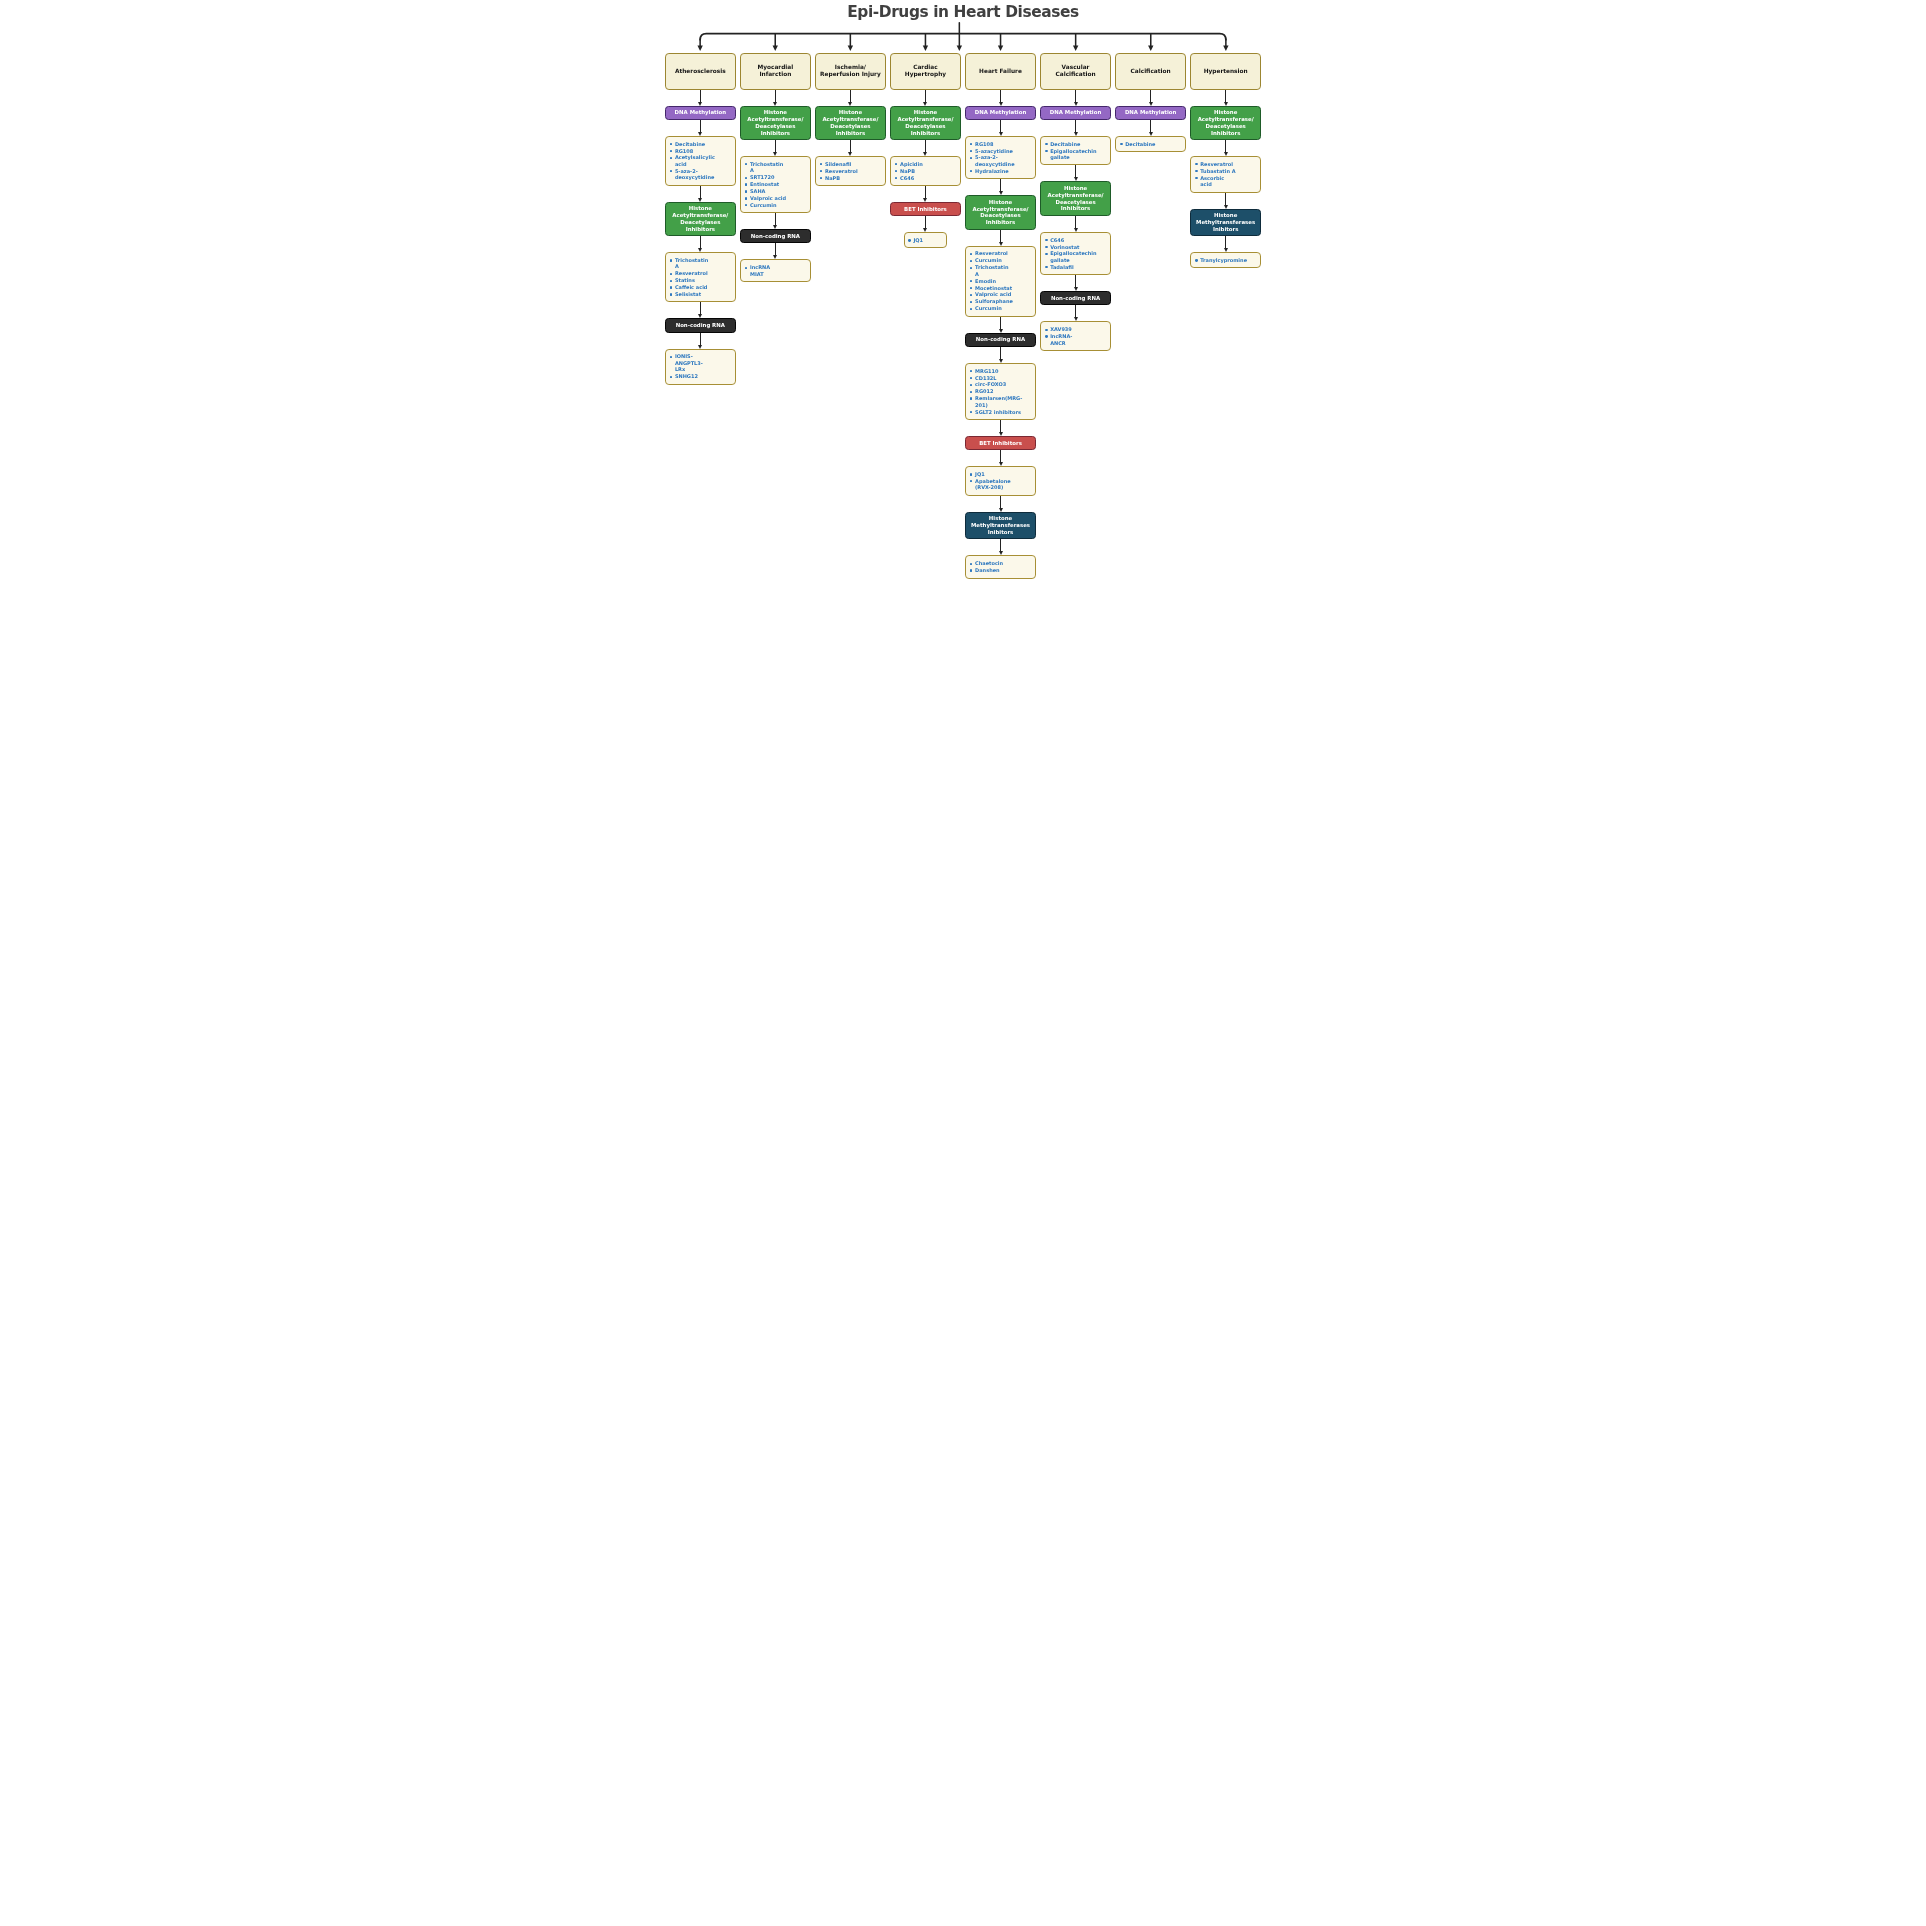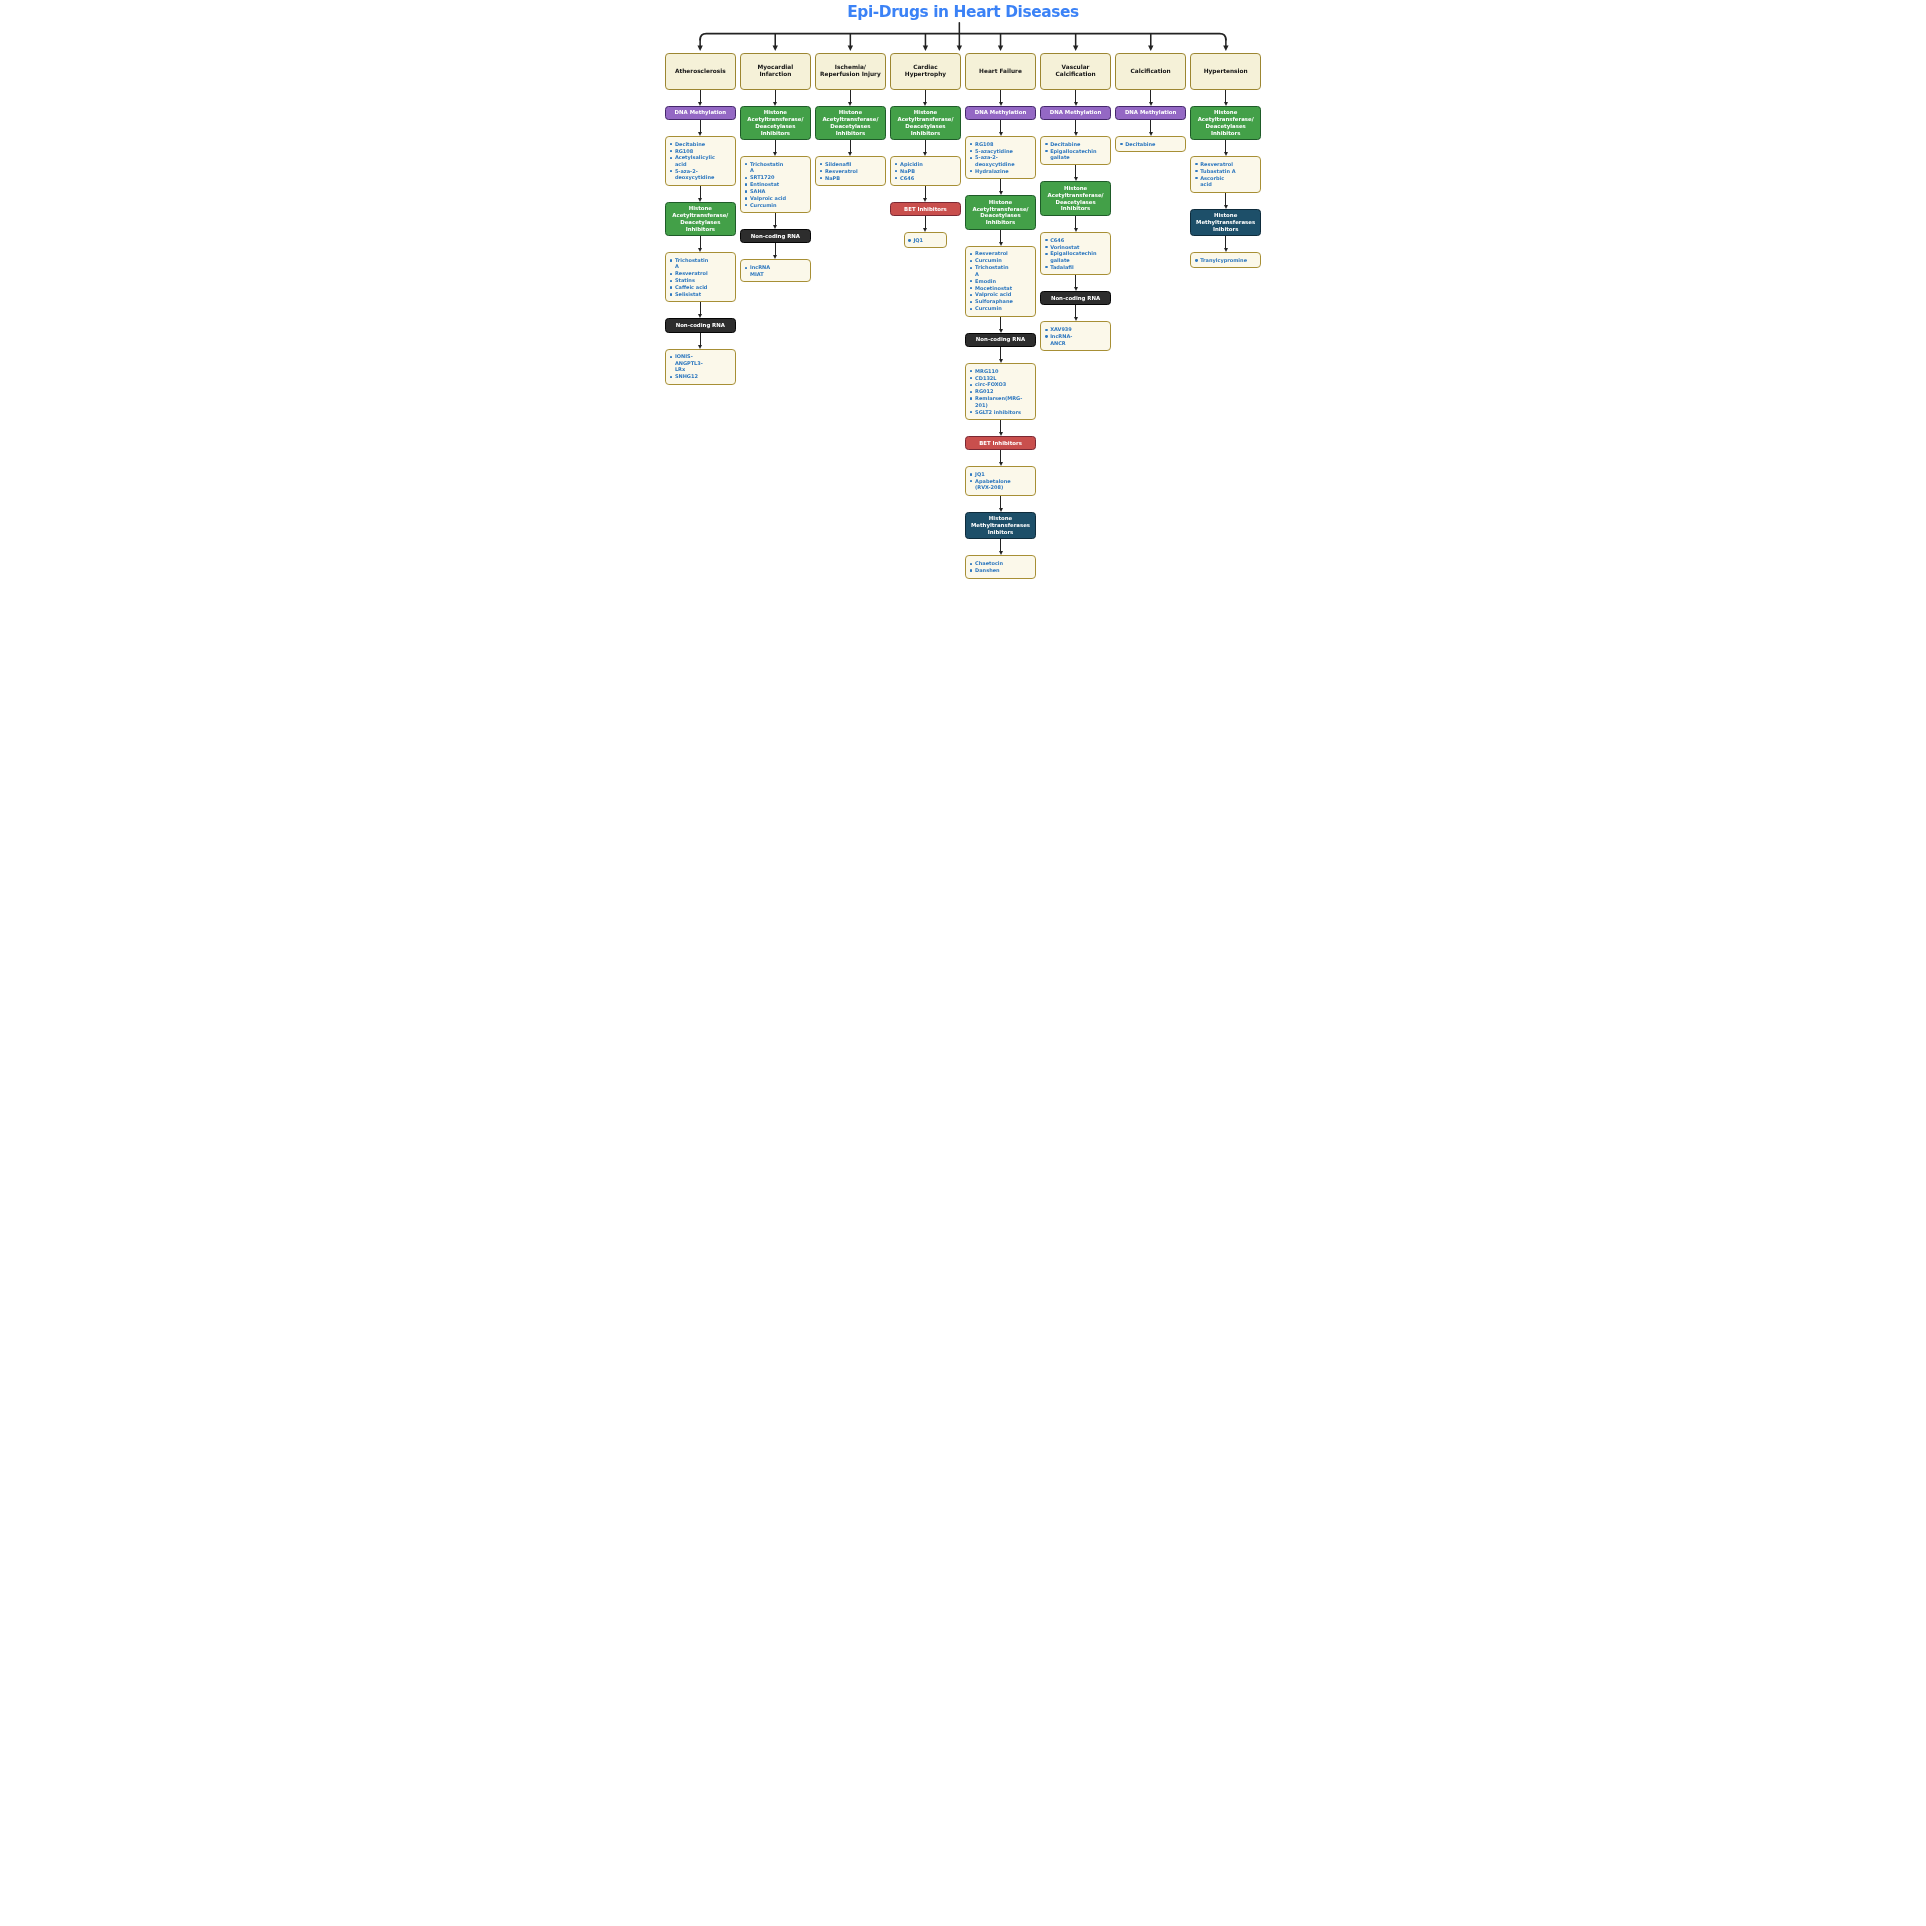--- a/index.html
+++ b/index.html
@@ -10,21 +10,21 @@
   }
   #diagram {
     width: 602px;
     margin: 0 auto;
     padding-bottom: 9.2px;
   }
   #page-title {
     text-align: center;
     font-size: 15.4px;
     font-weight: 800;
-    color: #3b82f6;
+    color: #404040;
     letter-spacing: -0.4px;
     margin: 3.9px 0 0 0;
     line-height: 1.1;
   }
   #fanout {
     display: block;
     margin: 0.8px 0 0 0;
   }
   #columns {
     display: flex;

